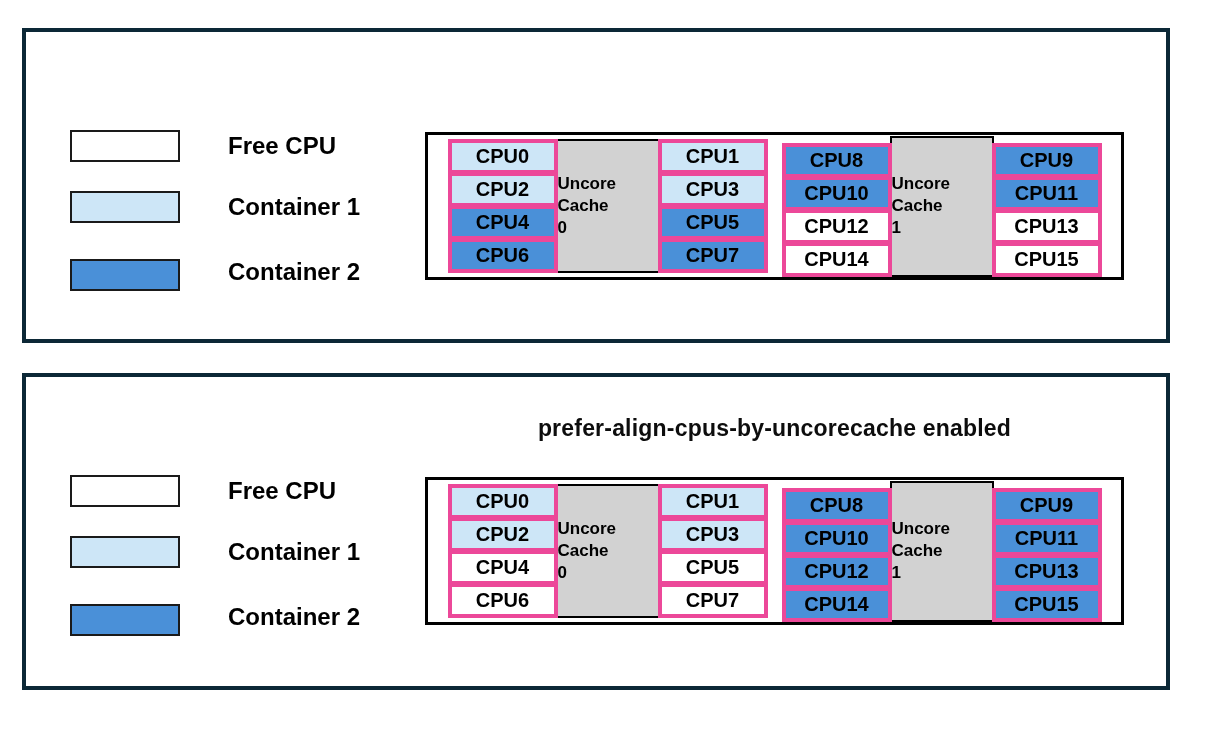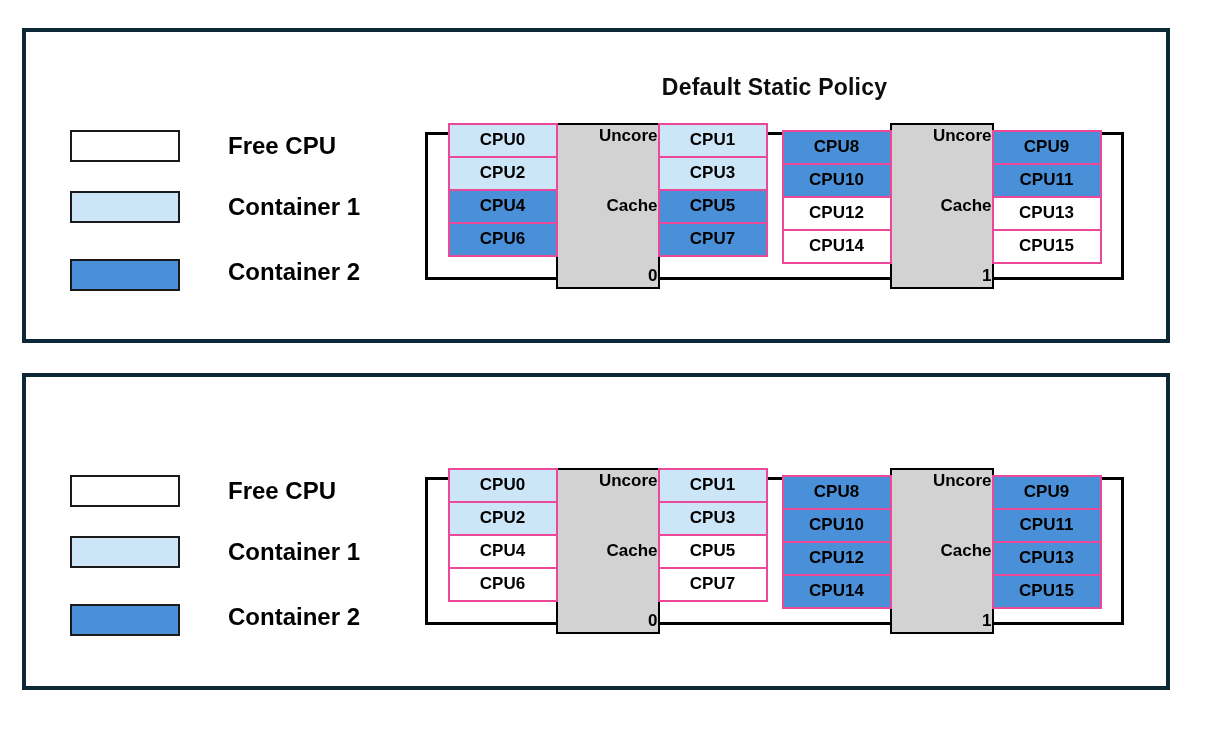--- a/index.html
+++ b/index.html
@@ -28,40 +28,39 @@
   .legend-swatch { width:110px; height:32px; border:2px solid #1a1a1a; background:#fff; }
   .legend-label { margin-left:48px; font-size:24px; font-weight:bold; }
   .topology {
     position:absolute; left:399px; top:100px; width:699px; height:148px;
     border:3px solid #000; background:#fff;
     display:flex; align-items:center; justify-content:center; gap:14px;
   }
   .uncore-group { display:flex; align-items:stretch; }
   .cpu-col { display:flex; flex-direction:column; position:relative; z-index:1; }
   .cpu-cell {
-    width:110px; height:35px; border:2px solid #ec4899;
+    width:110px; height:35px; border:4px solid #ec4899;
     display:flex; align-items:center; justify-content:center;
-    font-size:17px; font-weight:bold; background:#fff;
+    font-size:20px; font-weight:bold; background:#fff;
   }
   .cpu-cell + .cpu-cell { margin-top:-2px;text-align:right; }
   .cache-box {
     width:104px; margin:0 -2px; border:2px solid #000;
     background:var(--uncore-cache-bg,#d2d2d2);
-    display:flex; flex-direction:column; align-items:flex-end; justify-content:center;
-    font-size:17px; font-weight:bold; line-height:1.3; text-align:center; z-index:0;gap:48px;
+    display:flex; flex-direction:column; align-items:flex-start; justify-content:center;
+    font-size:17px; font-weight:bold; line-height:1.3; text-align:center; z-index:0;
   }
   [data-state="free"]       { background:var(--free-cpu,#ffffff); }
   [data-state="container1"] { background:var(--container1,#cde6f7); }
   [data-state="container2"] { background:var(--container2,#4a90d8);margin-top:7px; }
 </style>
 </head>
 <body>
 
 <div class="panel" id="panel-0">
-  <div class="panel-title">Default Static Policy</div>
 
   <div class="legend">
     <div class="legend-item">
       <div class="legend-swatch" data-state="free"></div>
       <div class="legend-label">Free CPU</div>
     </div>
     <div class="legend-item">
       <div class="legend-swatch" data-state="container1"></div>
       <div class="legend-label">Container 1</div>
     </div>
@@ -108,20 +107,21 @@
         <div class="cpu-cell" data-state="container2">CPU9</div>
         <div class="cpu-cell" data-state="container2">CPU11</div>
         <div class="cpu-cell" data-state="free">CPU13</div>
         <div class="cpu-cell" data-state="free">CPU15</div>
       </div>
     </div>
   </div>
 </div>
 
 <div class="panel" id="panel-1">
+  <div class="panel-title">prefer-align-cpus-by-uncorecache enabled</div>
 
   <div class="legend">
     <div class="legend-item">
       <div class="legend-swatch" data-state="free"></div>
       <div class="legend-label">Free CPU</div>
     </div>
     <div class="legend-item">
       <div class="legend-swatch" data-state="container1"></div>
       <div class="legend-label">Container 1</div>
     </div>

